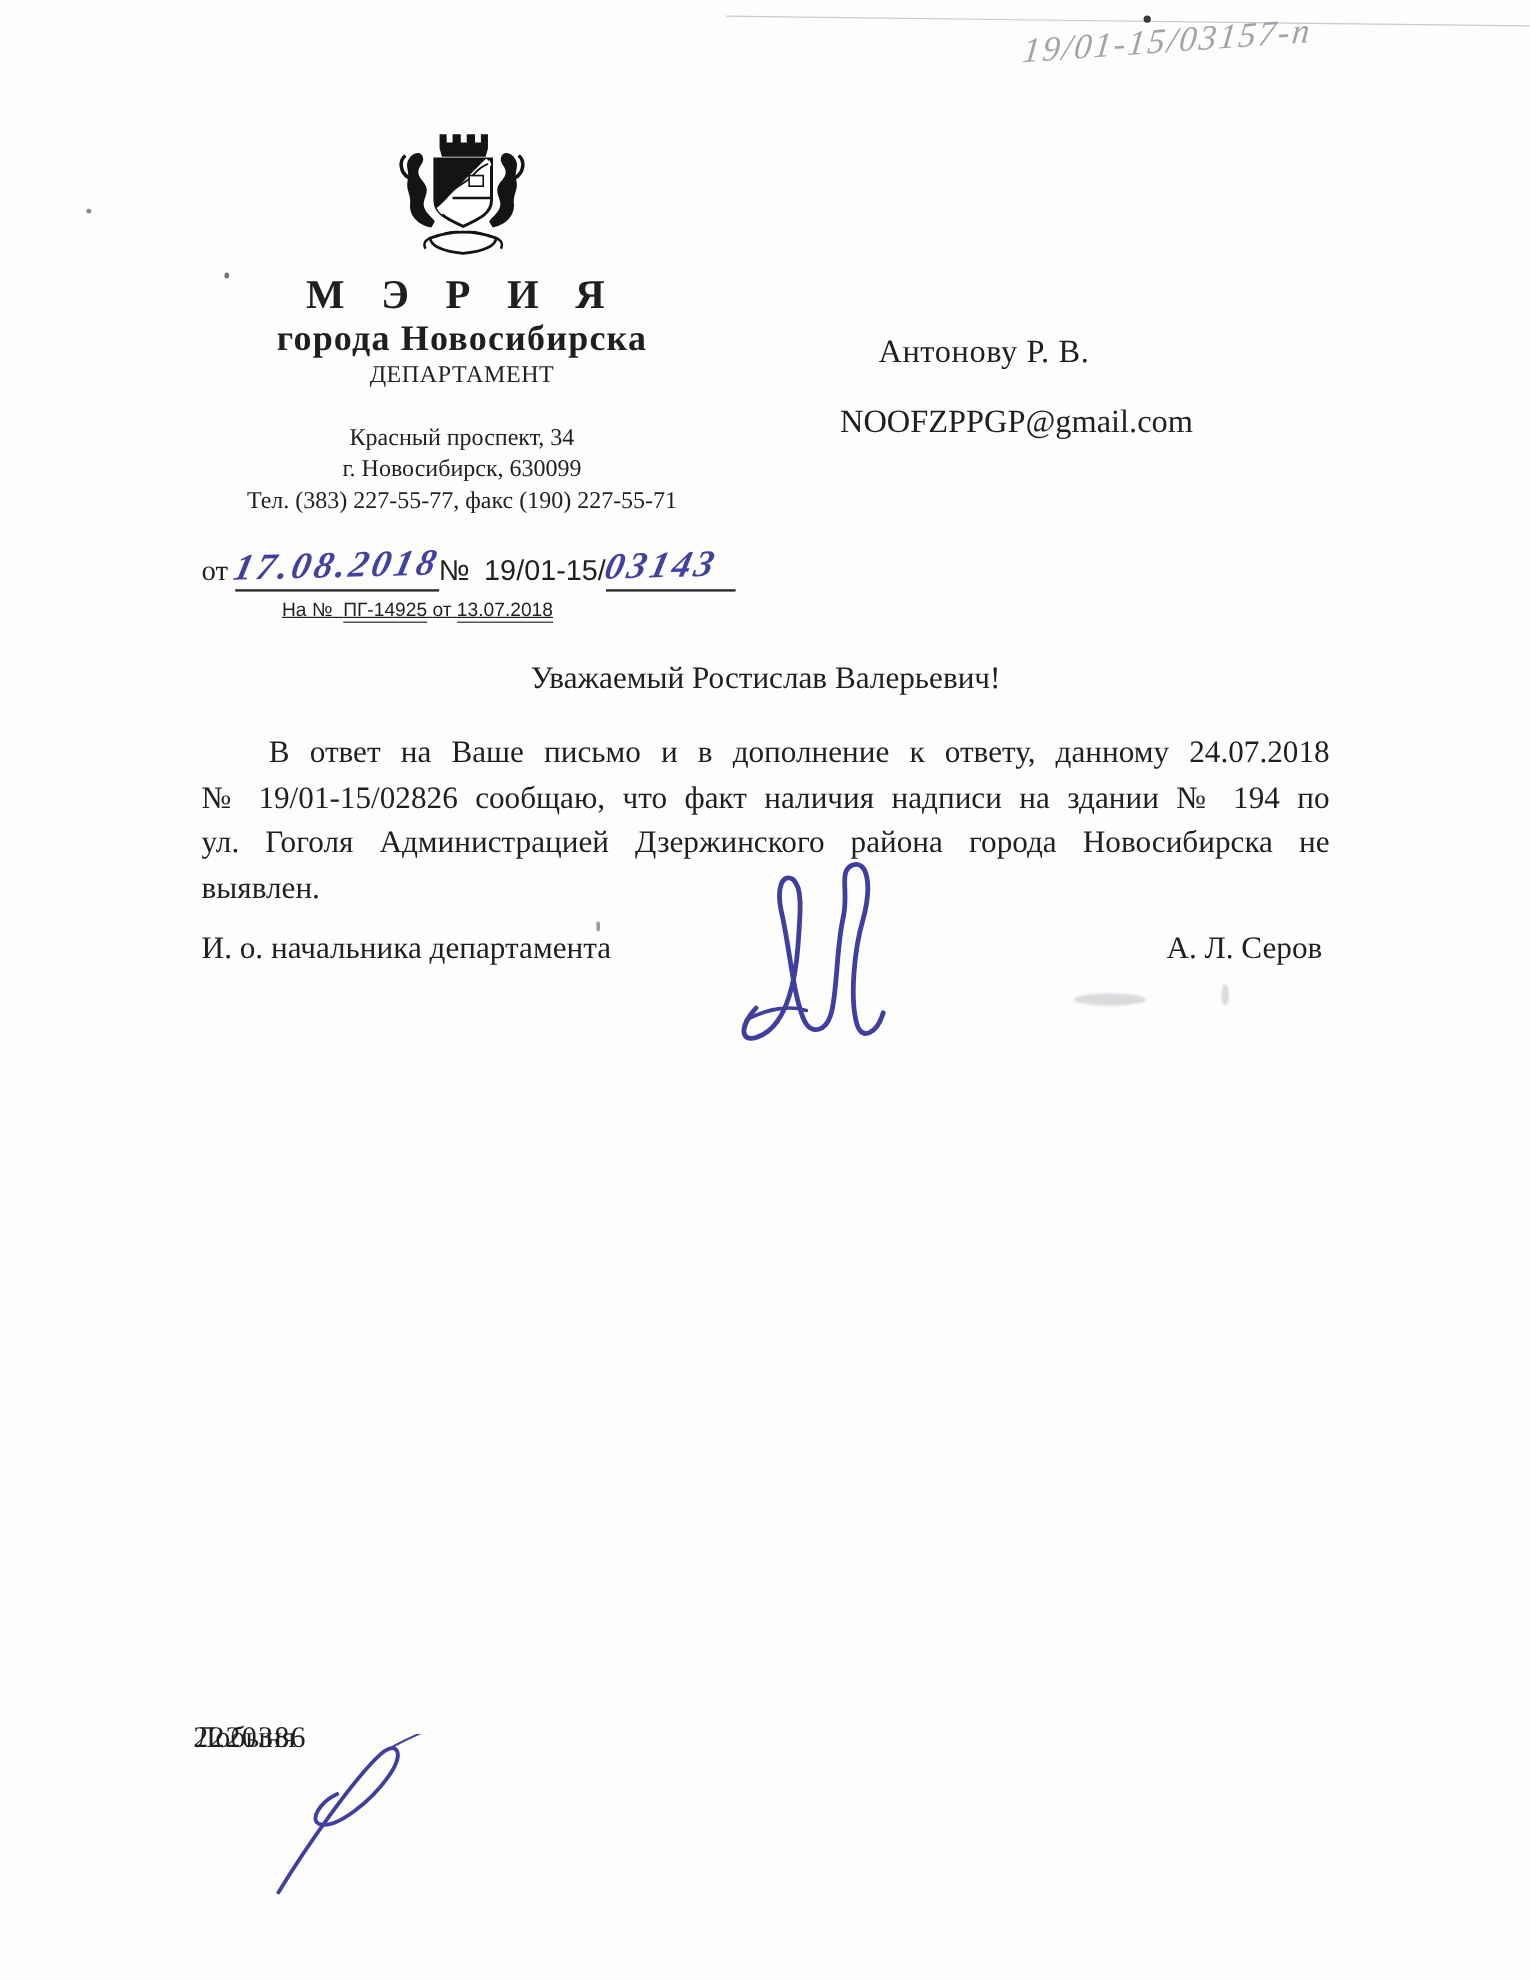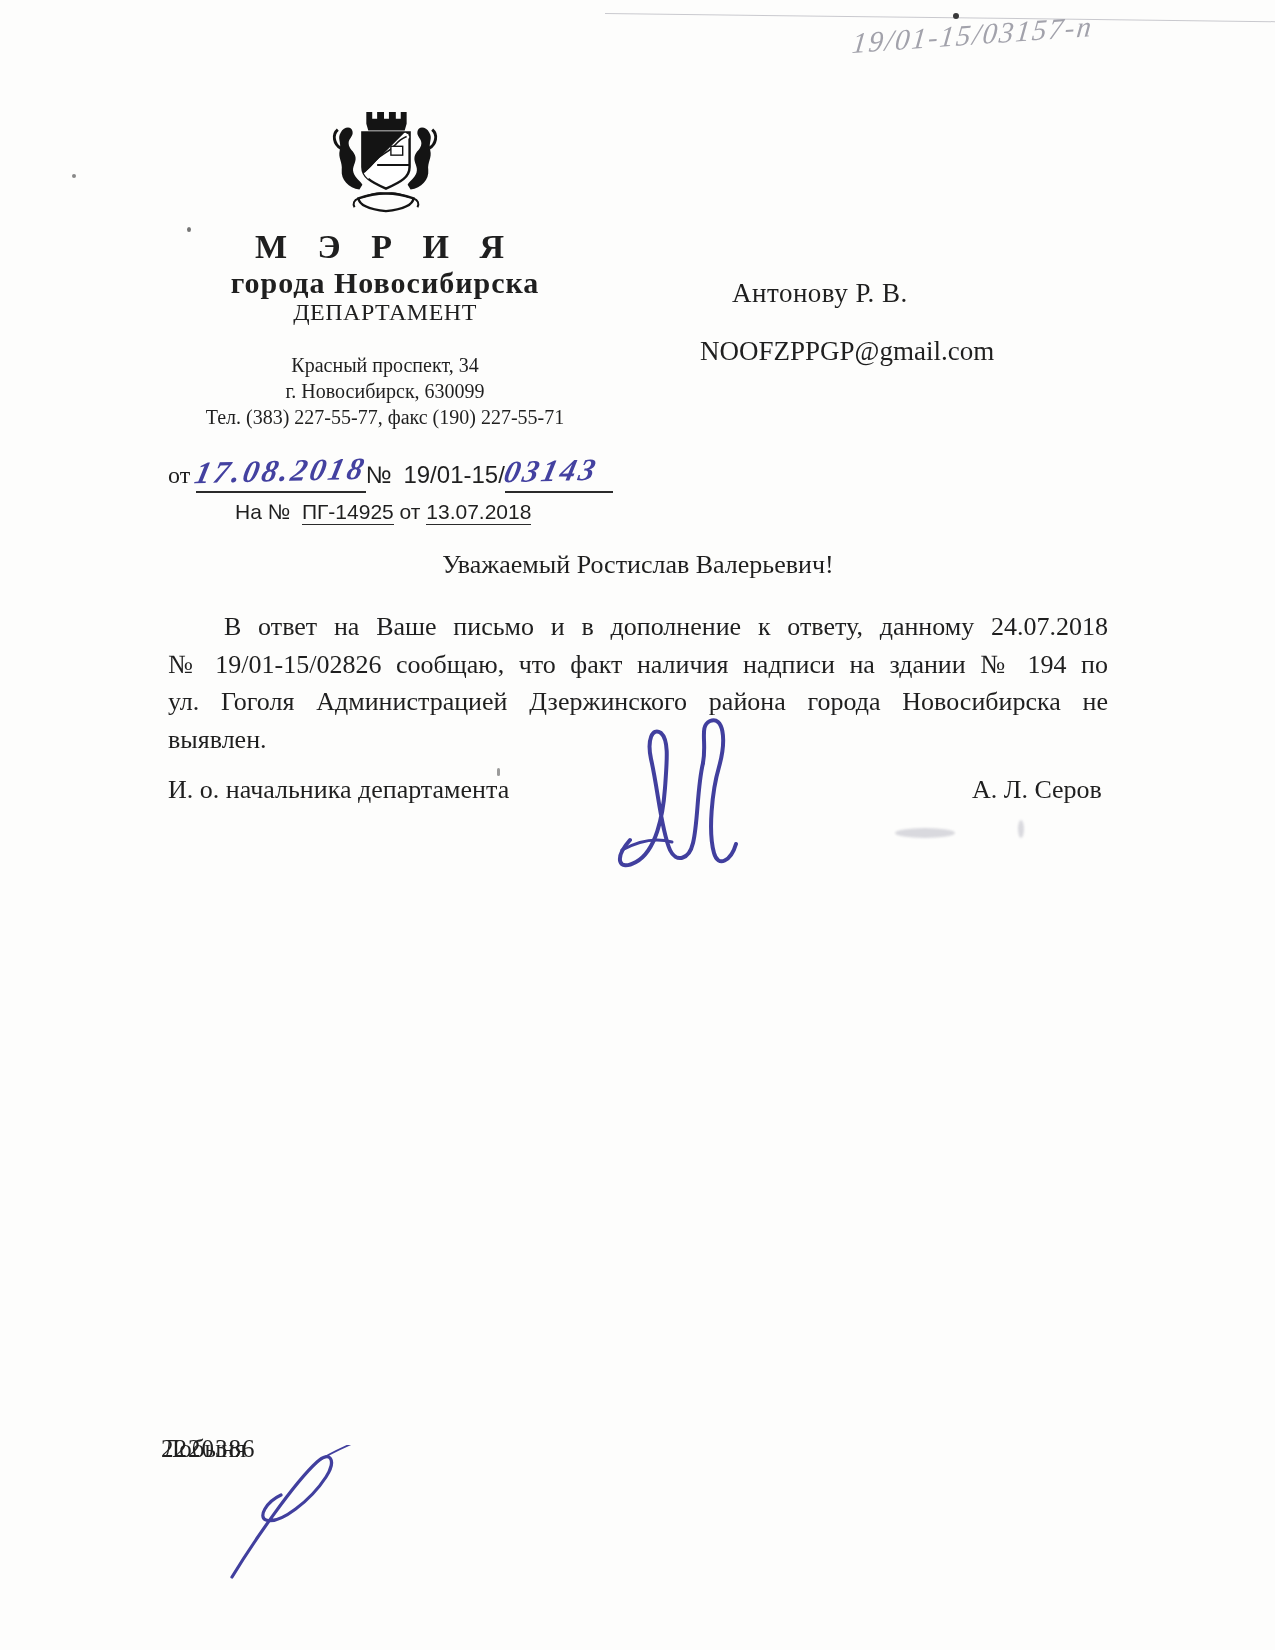--- a/index.html
+++ b/index.html
@@ -25,39 +25,39 @@
     left:852px; top:16px; width:310px;
     font-size:29px; font-style:italic; color:#a2a2ab;
     transform:rotate(-4deg) skewX(-10deg);
     letter-spacing:2px; white-space:nowrap;
   }
 
   
   .lh { left:150px; top:108px; width:470px; text-align:center; }
   .org1 { font-size:34px; font-weight:bold; letter-spacing:11px; margin-top:8px; }
   .org2 { font-size:30px; font-weight:bold; letter-spacing:1px; }
-  .dept { font-size:24px; line-height:24px; letter-spacing:0.5px; }
+  .dept { font-size:20px; line-height:24px; letter-spacing:0.5px; }
   .addr { font-size:20px; line-height:26px; margin-top:28px; }
 
   .refline {
     left:168px; top:455px; width:440px;
     font-size:24px; white-space:nowrap;
   }
   .hw-slot { display:inline-block; border-bottom:2px solid #2b2b2b; position:relative; }
   .hw {
     font-style:italic; font-weight:bold; color:#4341a0;
     font-size:31px; letter-spacing:3px;
     display:inline-block; transform:skewX(-14deg) rotate(-1.5deg);
     position:relative; top:-2px;
   }
   .num-static { font-family:"Liberation Sans", sans-serif; font-size:24px; }
 
   .inreply {
     left:235px; top:500px; font-family:"Liberation Sans", sans-serif;
-    font-size:21px; white-space:nowrap;
+    font-size:16px; white-space:nowrap;text-decoration:underline;
   }
   .uline { border-bottom:1.5px solid #2b2b2b; padding-bottom:1px; }
 
   
   .recipient-name  { left:732px; top:278px; font-size:27px; letter-spacing:0.5px; }
   .recipient-email { left:700px; top:336px; font-size:27px; }
 
   
   .salutation { left:168px; top:550px; width:940px; text-align:center; font-size:26px; }
   .body-block { left:168px; top:608px; width:940px; font-size:26px; }

